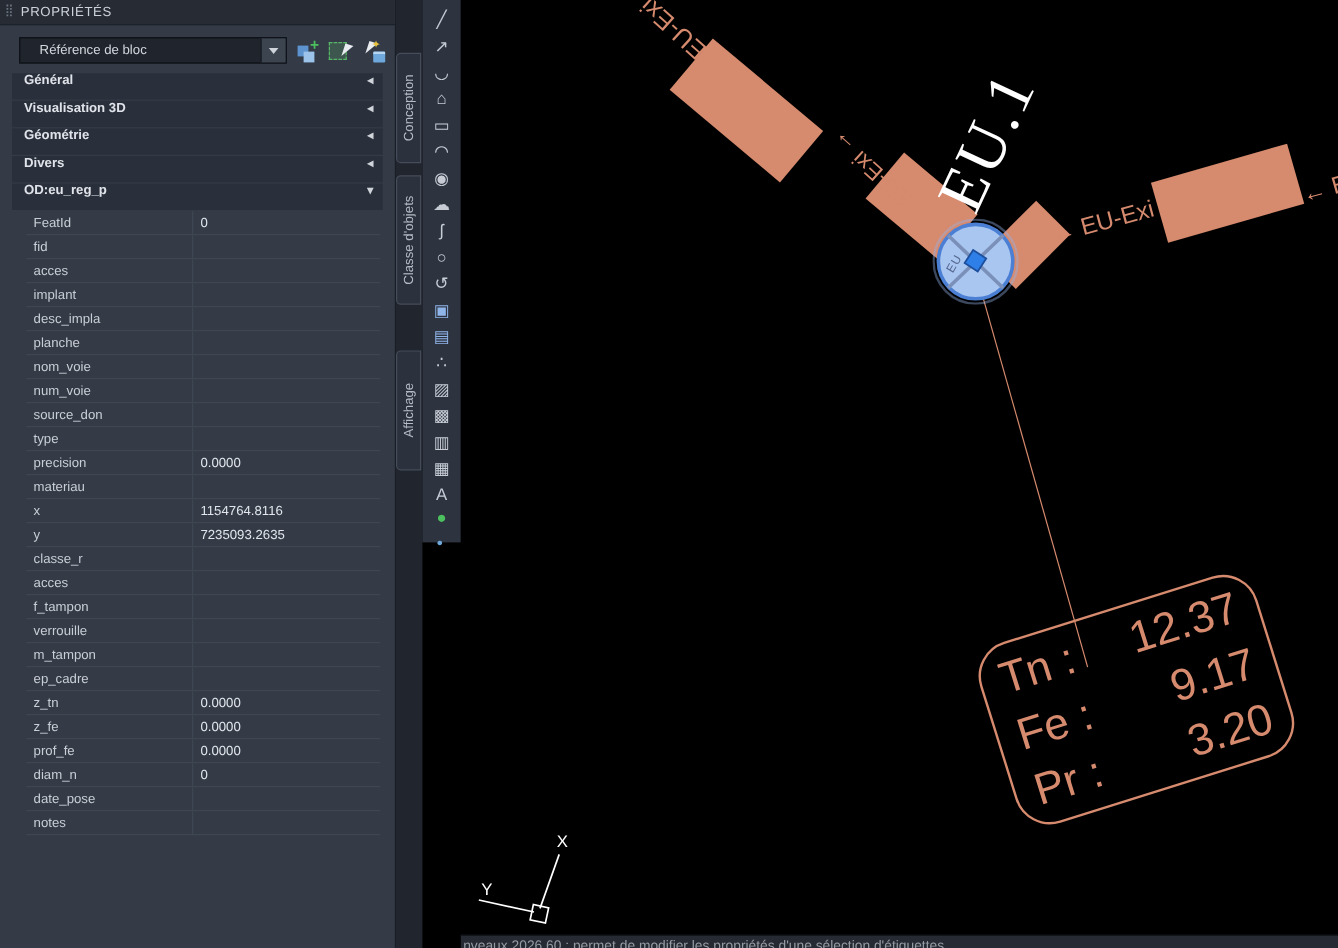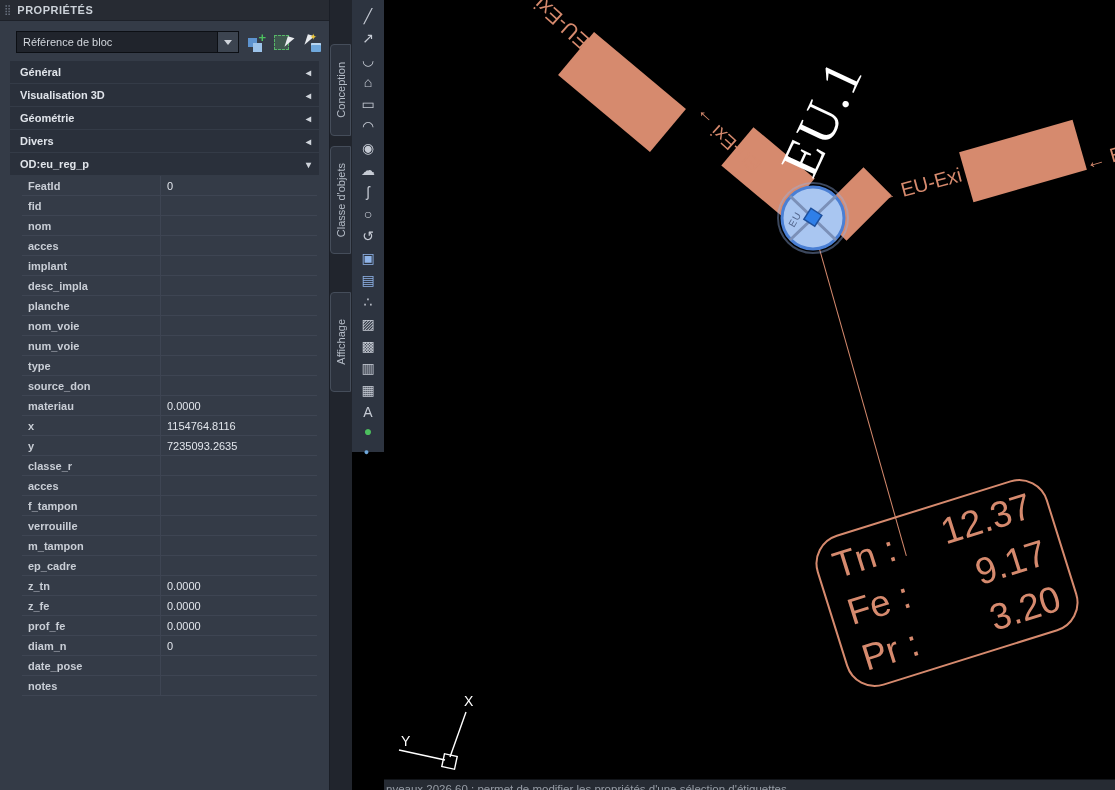--- a/index.html
+++ b/index.html
@@ -5,55 +5,55 @@
   html,body{margin:0;padding:0;background:#15181e;}
   .app{position:relative;width:1115px;height:790px;overflow:hidden;
        font-family:"Liberation Sans",sans-serif;background:#000;}
 
   
   .palette{position:absolute;left:0;top:0;width:330px;height:790px;
            background:#343b47;border-right:1px solid #1a1e26;box-sizing:border-box;}
   .palette-titlebar{height:20px;background:#272b33;display:flex;align-items:center;
                     gap:6px;padding-left:4px;border-bottom:1px solid #1d2129;}
   .grip-dots{color:#6a7280;font-size:10px;line-height:10px;}
-  .palette-title{color:#ccd2d9;font-size:11px;font-weight:bold;letter-spacing:.5px;}
+  .palette-title{color:#ccd2d9;font-size:11px;font-weight:normal;letter-spacing:.5px;}
 
   .selector-row{display:flex;align-items:center;gap:7px;margin:10px 8px 8px 16px;}
   .block-dropdown{width:228px;height:22px;background:#20242c;border:1px solid #0c0f14;
                   display:flex;align-items:center;justify-content:space-between;
                   color:#d2d7dd;font-size:11px;box-sizing:border-box;cursor:default;}
-  .block-dropdown .dd-text{padding-left:6px;}
+  .block-dropdown .dd-text{padding-left:16px;}
   .dd-arrow-btn{width:20px;height:20px;background:#3c4450;border-left:1px solid #0c0f14;
                 display:grid;place-items:center;}
   .dd-caret{width:0;height:0;border-left:4px solid transparent;border-right:4px solid transparent;
             border-top:5px solid #cfd4db;}
 
   .tool-btn{position:relative;width:21px;height:21px;}
   .sq{position:absolute;width:9px;height:9px;}
   .sq1{left:2px;top:6px;background:#5d93cf;}
   .sq2{left:7px;top:11px;background:#9cc3ea;}
   .plus{position:absolute;right:0;top:-2px;color:#4cbf5e;font-size:13px;font-weight:bold;}
   .dashed-box{position:absolute;left:1px;top:3px;width:13px;height:13px;
               border:1.5px dashed #57b768;background:rgba(90,170,100,.25);}
   .cursor-tri{position:absolute;width:0;height:0;border-top:11px solid #e8ebef;
               border-right:7px solid transparent;right:1px;top:5px;transform:rotate(18deg);}
   .spark{position:absolute;left:9px;top:0;color:#e8c43c;font-size:9px;}
   .mini-list{position:absolute;right:0;bottom:1px;width:10px;height:9px;background:#6fa8dc;
              border-radius:1px;box-shadow:inset 0 2px 0 #b9d6f0;}
 
   .section-header{height:22px;margin:0 10px 1px 10px;background:#2a303b;display:flex;
-                  align-items:center;justify-content:space-between;padding:0 8px 0 10px;
+                  align-items:flex-start;justify-content:space-between;padding:0 8px 0 10px;
                   color:#e0e4ea;font-size:11px;font-weight:bold;cursor:default;}
   .chev{color:#cfd4db;font-size:10px;}
   .chev.collapsed::after{content:"◂";}
   .chev.expanded::after{content:"▾";}
 
   .prop-grid{margin:0 12px 0 22px;}
   .prow{display:flex;height:19px;border-bottom:1px solid #3e4553;font-size:11px;}
-  .plabel{width:138px;color:#c9ced6;display:flex;align-items:center;padding-left:6px;box-sizing:border-box;font-weight:bold;}
+  .plabel{width:138px;color:#c9ced6;display:flex;align-items:center;padding-left:6px;box-sizing:border-box;}
   .pvalue{flex:1;color:#e2e6ec;display:flex;align-items:center;padding-left:6px;
           border-left:1px solid #3e4553;box-sizing:border-box;}
 
   
   .side-strip{position:absolute;left:330px;top:0;width:22px;height:790px;background:#21252d;}
   .side-tab{position:absolute;left:0;width:21px;background:#2c323d;border:1px solid #454d5a;
             border-radius:4px 0 0 4px;color:#b4bbc6;font-size:11px;display:flex;
             align-items:center;justify-content:center;box-sizing:border-box;cursor:default;}
   .side-tab span{writing-mode:vertical-rl;transform:rotate(180deg);white-space:nowrap;}
 
@@ -148,24 +148,20 @@
         <div class="prow">
           <div class="plabel">FeatId</div>
           <div class="pvalue">0</div>
         </div>
 
         <div class="prow">
           <div class="plabel">fid</div>
           <div class="pvalue"></div>
         </div>
 
-        <div class="prow">
-          <div class="plabel">nom</div>
-          <div class="pvalue"></div>
-        </div>
 
         <div class="prow">
           <div class="plabel">acces</div>
           <div class="pvalue"></div>
         </div>
 
 
         <div class="prow">
           <div class="plabel">implant</div>
           <div class="pvalue"></div>
@@ -186,35 +182,39 @@
           <div class="pvalue"></div>
         </div>
 
         <div class="prow">
           <div class="plabel">num_voie</div>
           <div class="pvalue"></div>
         </div>
 
 
         <div class="prow">
+          <div class="plabel">source_don</div>
+          <div class="pvalue"></div>
+        </div>
+
+        <div class="prow">
           <div class="plabel">type</div>
           <div class="pvalue"></div>
         </div>
 
         <div class="prow">
-          <div class="plabel">source_don</div>
-          <div class="pvalue"></div>
-        </div>
+          <div class="plabel">precision</div>
+          <div class="pvalue">0.0000</div>
+        </div>
+
 
         <div class="prow">
           <div class="plabel">materiau</div>
-          <div class="pvalue">0.0000</div>
-        </div>
-
-
+          <div class="pvalue"></div>
+        </div>
 
         <div class="prow">
           <div class="plabel">x</div>
           <div class="pvalue">1154764.8116</div>
         </div>
 
         <div class="prow">
           <div class="plabel">y</div>
           <div class="pvalue">7235093.2635</div>
         </div>

